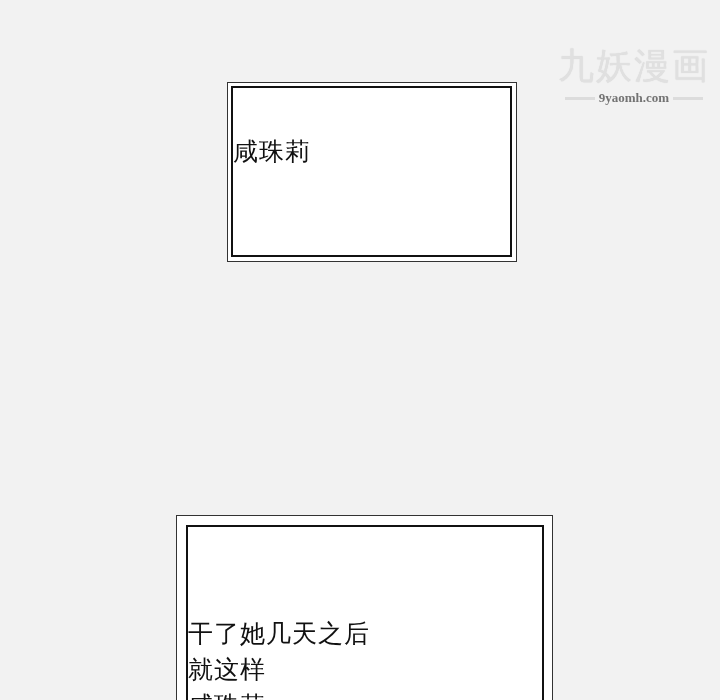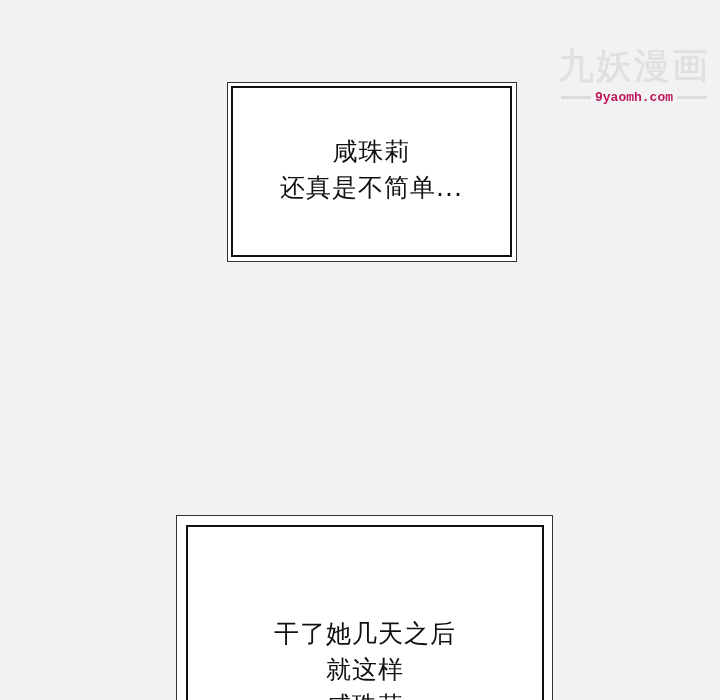--- a/index.html
+++ b/index.html
@@ -23,21 +23,20 @@
     .panel-inner {
       position: absolute;
       border: 2.5px solid #111;
       background: #fff;
       box-sizing: border-box;
     }
     .caption {
       position: absolute;
       left: 0;
       right: 0;
-      text-align: center;
       color: #111;
       font-size: 25px;
       line-height: 36px;
       letter-spacing: 1px;
     }
     .caption div { white-space: nowrap; }
 
     #box1-outer { left: 227px; top: 82px; width: 290px; height: 180px; }
     #box1-inner { left: 231px; top: 86px; width: 281px; height: 171px; }
     #box1-text { top: 136px; }
@@ -68,43 +67,42 @@
       justify-content: center;
       gap: 4px;
       margin-top: 4px;
     }
     .watermark .wm-line {
       width: 30px;
       height: 3px;
       background: #dcdcdc;
     }
     .watermark .wm-url {
-      font-family: Liberation Mono, monospace;
+      font-family: Liberation Serif, serif;
       font-size: 13px;
       font-weight: bold;
-      color: #be185d;
+      color: #737373;
     }
   </style>
 </head>
 <body>
 
 <div class="watermark">
   <div class="wm-title">九妖漫画</div>
   <div class="wm-url-row">
     <span class="wm-line"></span>
     <span class="wm-url">9yaomh.com</span>
     <span class="wm-line"></span>
   </div>
 </div>
 
 <div id="box1-outer" class="panel-outer"></div>
 <div id="box1-inner" class="panel-inner">
   <div id="box1-text" class="caption" style="top:46px">
     <div>咸珠莉</div>
-    <div>还真是不简单...</div>
   </div>
 </div>
 
 <div id="box2-outer" class="panel-outer"></div>
 <div id="box2-inner" class="panel-inner">
   <div id="box2-text" class="caption" style="top:89px">
     <div>干了她几天之后</div>
     <div>就这样</div>
     <div>咸珠莉</div>
   </div>

